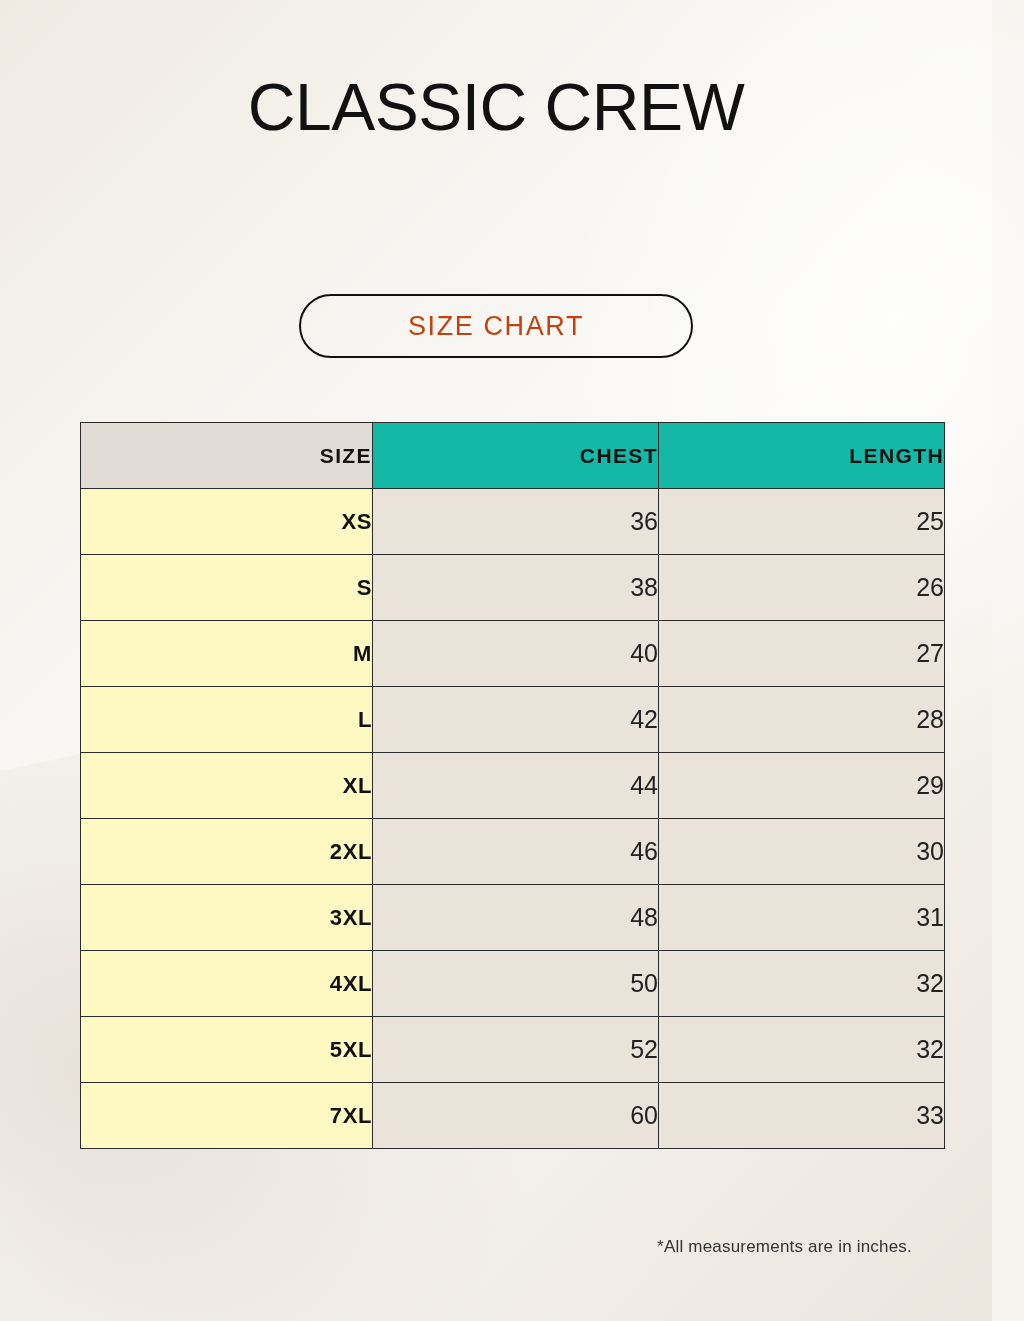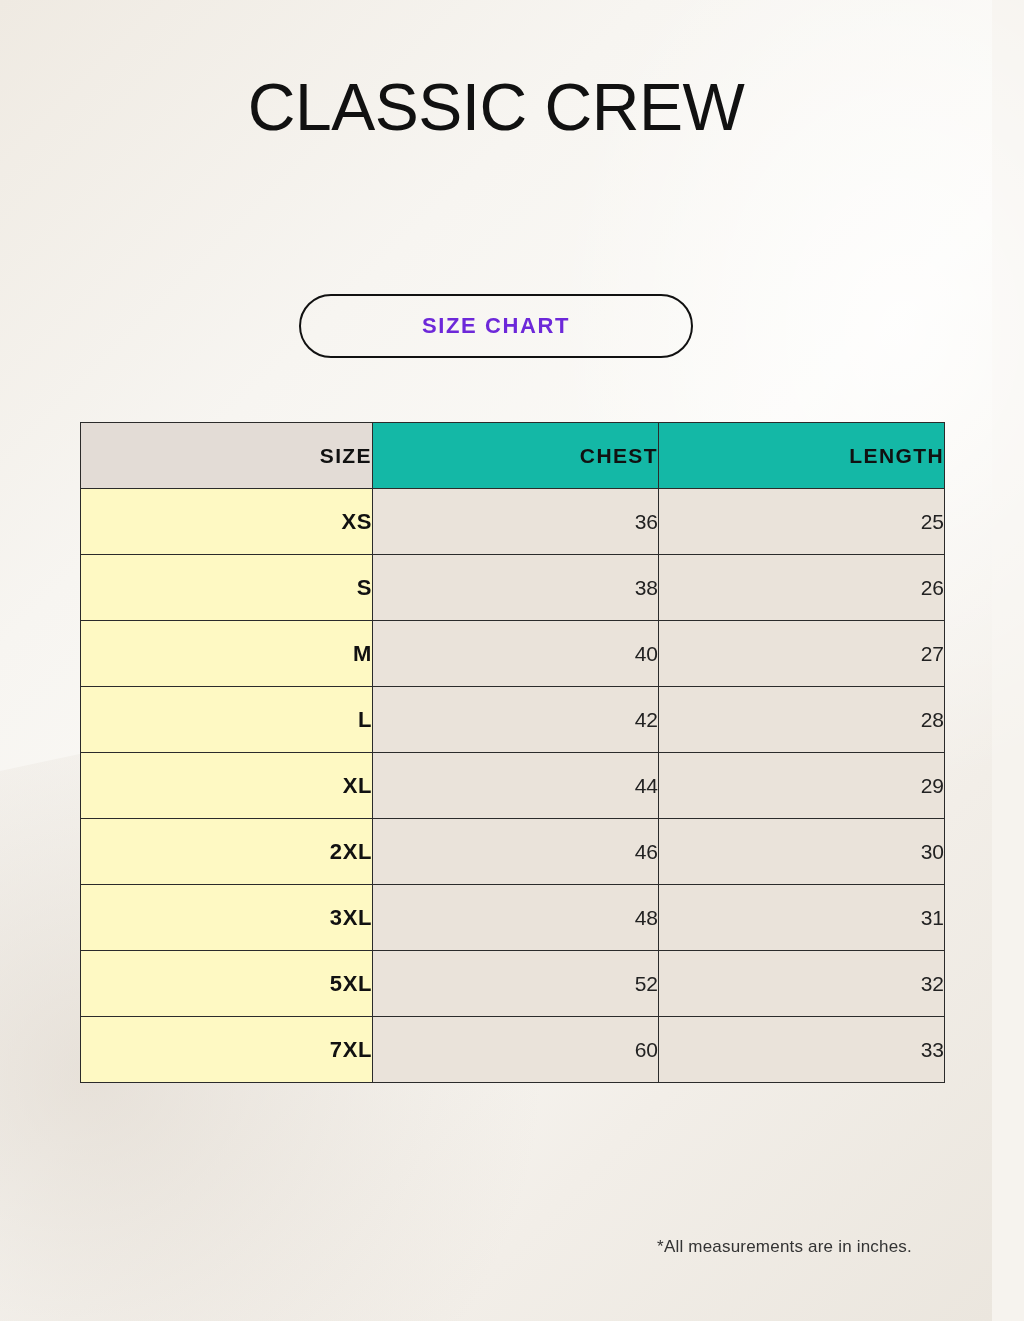--- a/index.html
+++ b/index.html
@@ -68,24 +68,24 @@
     width: 394px;
     height: 64px;
     border: 2px solid #111111;
     border-radius: 36px;
     display: flex;
     align-items: center;
     justify-content: center;
     box-sizing: border-box;
   }
   .badge-label {
-    font-size: 22px;
-    font-weight: 700;
+    font-size: 27px;
+    font-weight: 400;
     letter-spacing: 1.6px;
-    color: #6d28d9;
+    color: #c2410c;
   }
 
   .table-wrap {
     position: absolute;
     left: 80px;
     top: 422px;
     width: 864px;
   }
 
   table.size-table {
@@ -119,21 +119,21 @@
   }
 
   td.cell-size {
     background: #fef9c3;
     font-size: 22px;
     font-weight: 700;
     letter-spacing: 0.6px;
   }
   td.cell-value {
     background: #eae3da;
-    font-size: 21px;
+    font-size: 25px;
     font-weight: 400;
     color: #222222;
   }
 
   .footnote {
     position: absolute;
     right: 80px;
     top: 1237px;
     font-size: 17px;
     color: #333333;
@@ -201,20 +201,25 @@
           <td class="cell-size">2XL</td>
           <td class="cell-value">46</td>
           <td class="cell-value">30</td>
         </tr>
         <tr>
           <td class="cell-size">3XL</td>
           <td class="cell-value">48</td>
           <td class="cell-value">31</td>
         </tr>
         <tr>
+          <td class="cell-size">4XL</td>
+          <td class="cell-value">50</td>
+          <td class="cell-value">32</td>
+        </tr>
+        <tr>
           <td class="cell-size">5XL</td>
           <td class="cell-value">52</td>
           <td class="cell-value">32</td>
         </tr>
         <tr>
           <td class="cell-size">7XL</td>
           <td class="cell-value">60</td>
           <td class="cell-value">33</td>
         </tr>
       </tbody>

